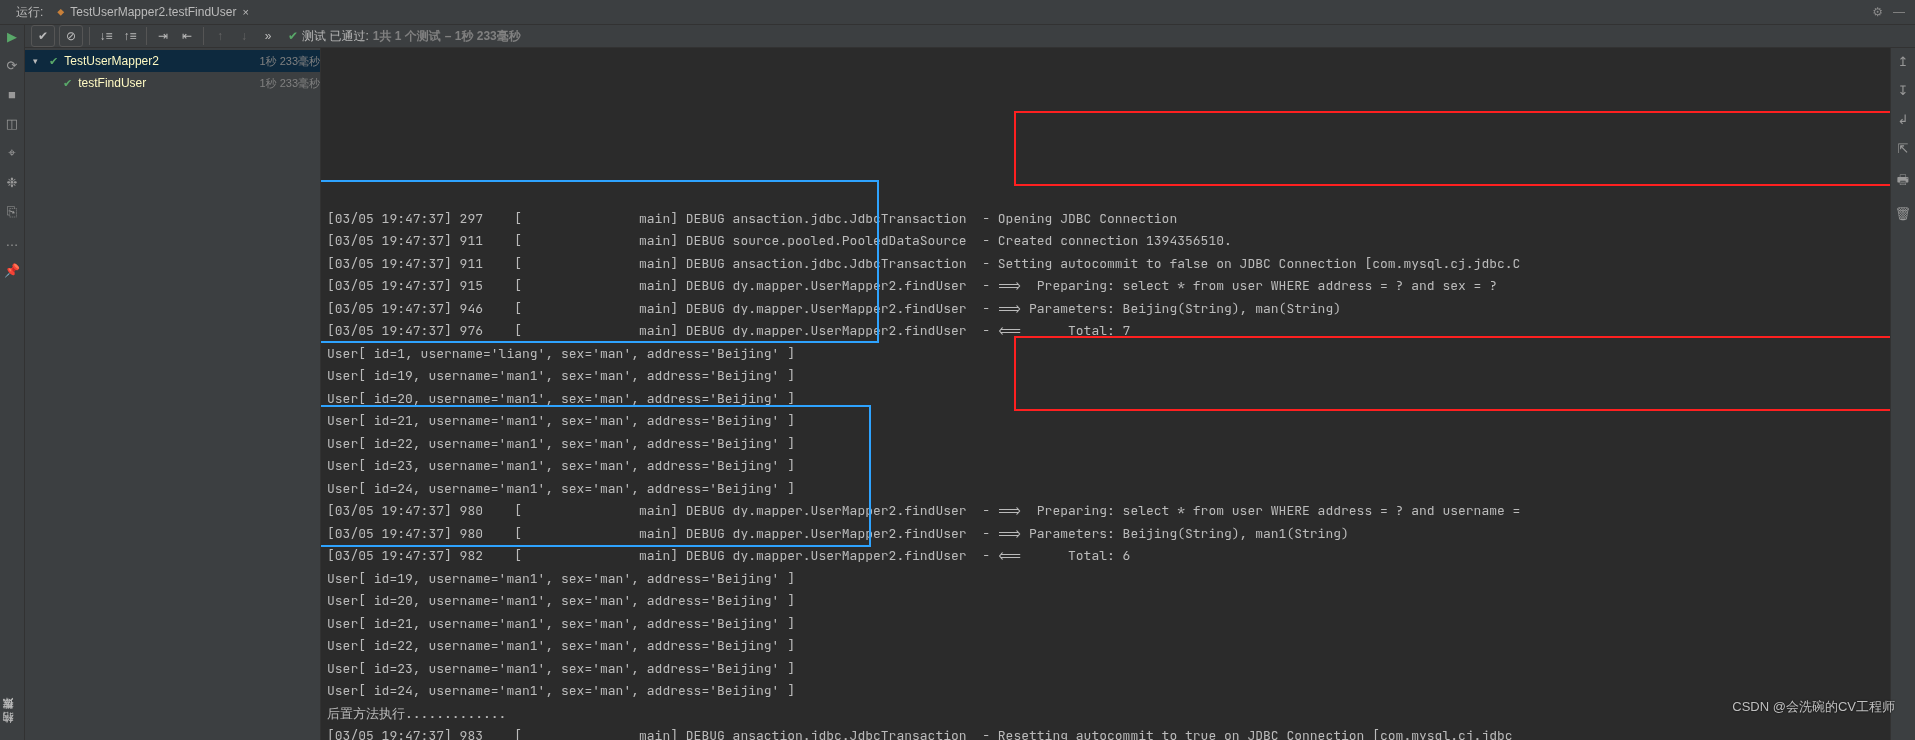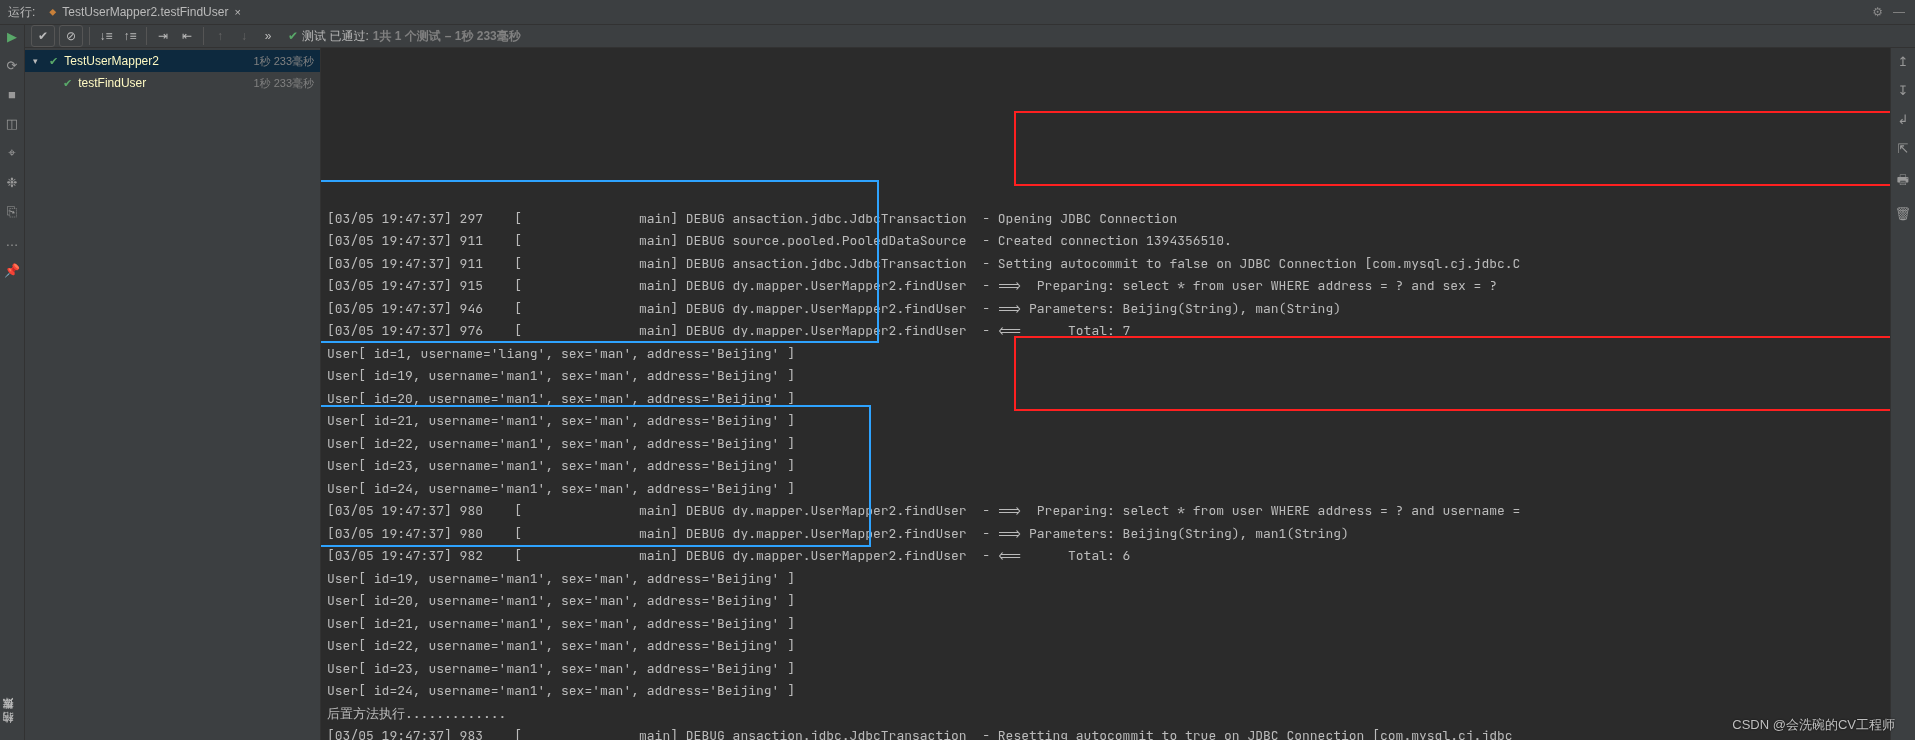--- a/index.html
+++ b/index.html
@@ -12,21 +12,21 @@
   width: 1915px;
   height: 740px;
   position: relative;
 }
 .topbar {
   height: 25px;
   background: #3c3f41;
   display: flex;
   align-items: center;
   border-bottom: 1px solid #323232;
-  padding-left: 8px;
+  padding-left: 16px;
 }
 .topbar .runlabel { color: #bbbbbb; font-size: 12px; margin-right: 6px; }
 .topbar .tab {
   display: flex; align-items: center; gap: 6px;
   padding: 0 8px; height: 25px;
   color: #bbbbbb;
 }
 .topbar .tab .ticon { font-size: 10px; color: #c8803a; }
 .topbar .tab .close { color: #bbbbbb; font-size: 11px; }
 .topbar .right { margin-left: auto; display: flex; gap: 10px; padding-right: 10px; color: #888; }
@@ -74,21 +74,21 @@
   font-size: 12px;
   padding-top: 2px;
 }
 .tree .row {
   display: flex; align-items: center; height: 22px; padding-left: 8px; gap: 6px;
 }
 .tree .row.sel { background: #0d293e; }
 .tree .chev { color: #bbbbbb; font-size: 9px; width: 10px; }
 .tree .tick { color: #59a869; font-size: 11px; }
 .tree .name { color: #fef9c3; }
-.tree .time { margin-left: auto; color: #808080; font-size: 11px; padding-right: 6px; }
+.tree .time { margin-left: auto; color: #808080; font-size: 11px; }
 .console {
   flex: 1;
   font-family: "JetBrains Mono", Consolas, monospace;
   font-size: 13px;
   line-height: 22.5px;
   color: #bbbbbb;
   padding: 2px 0 0 6px;
   position: relative;
   white-space: pre;
   overflow: hidden;
@@ -104,21 +104,21 @@
   padding-top: 6px; gap: 14px;
 }
 .rightgutter .icon { color: #999; font-size: 13px; }
 .leftvert {
   position: absolute; left: 1px; bottom: 8px;
   writing-mode: vertical-rl; transform: rotate(180deg);
   font-size: 11px; color: #bbbbbb;
   display: flex; gap: 14px;
 }
 .watermark {
-  position: absolute; right: 20px; bottom: 6px;
+  position: absolute; right: 20px; bottom: 24px;
   color: #d9d9d9; font-size: 13px; opacity: 0.85;
   text-shadow: 0 0 2px #000;
 }
 </style>
 </head>
 <body>
 
 <div class="topbar">
   <span class="runlabel">运行:</span>
   <div class="tab">

